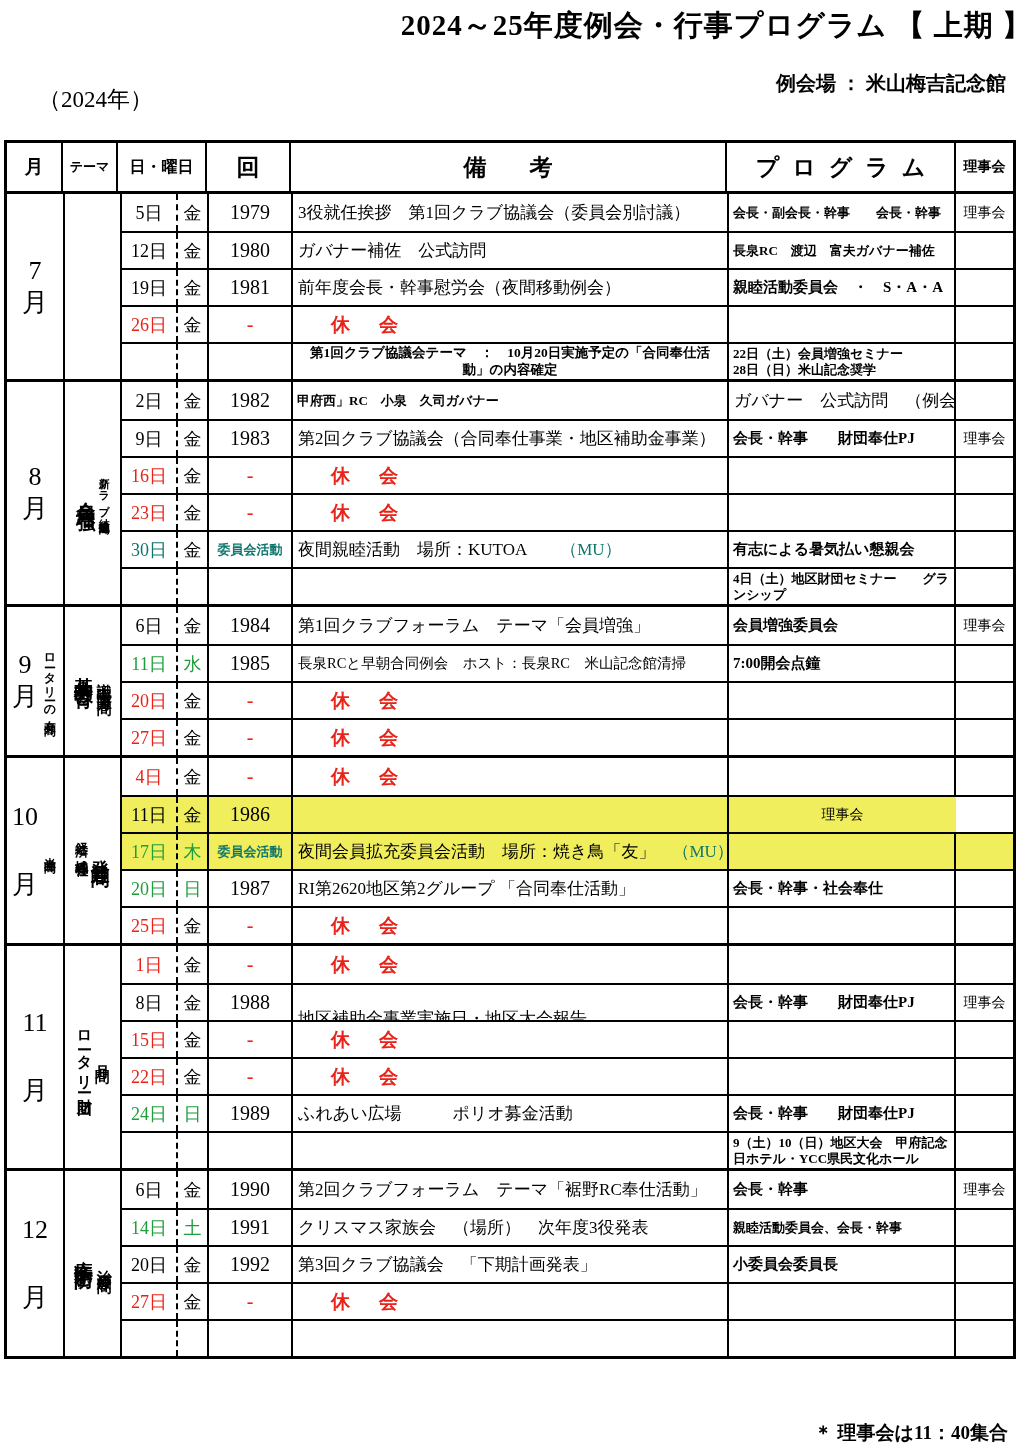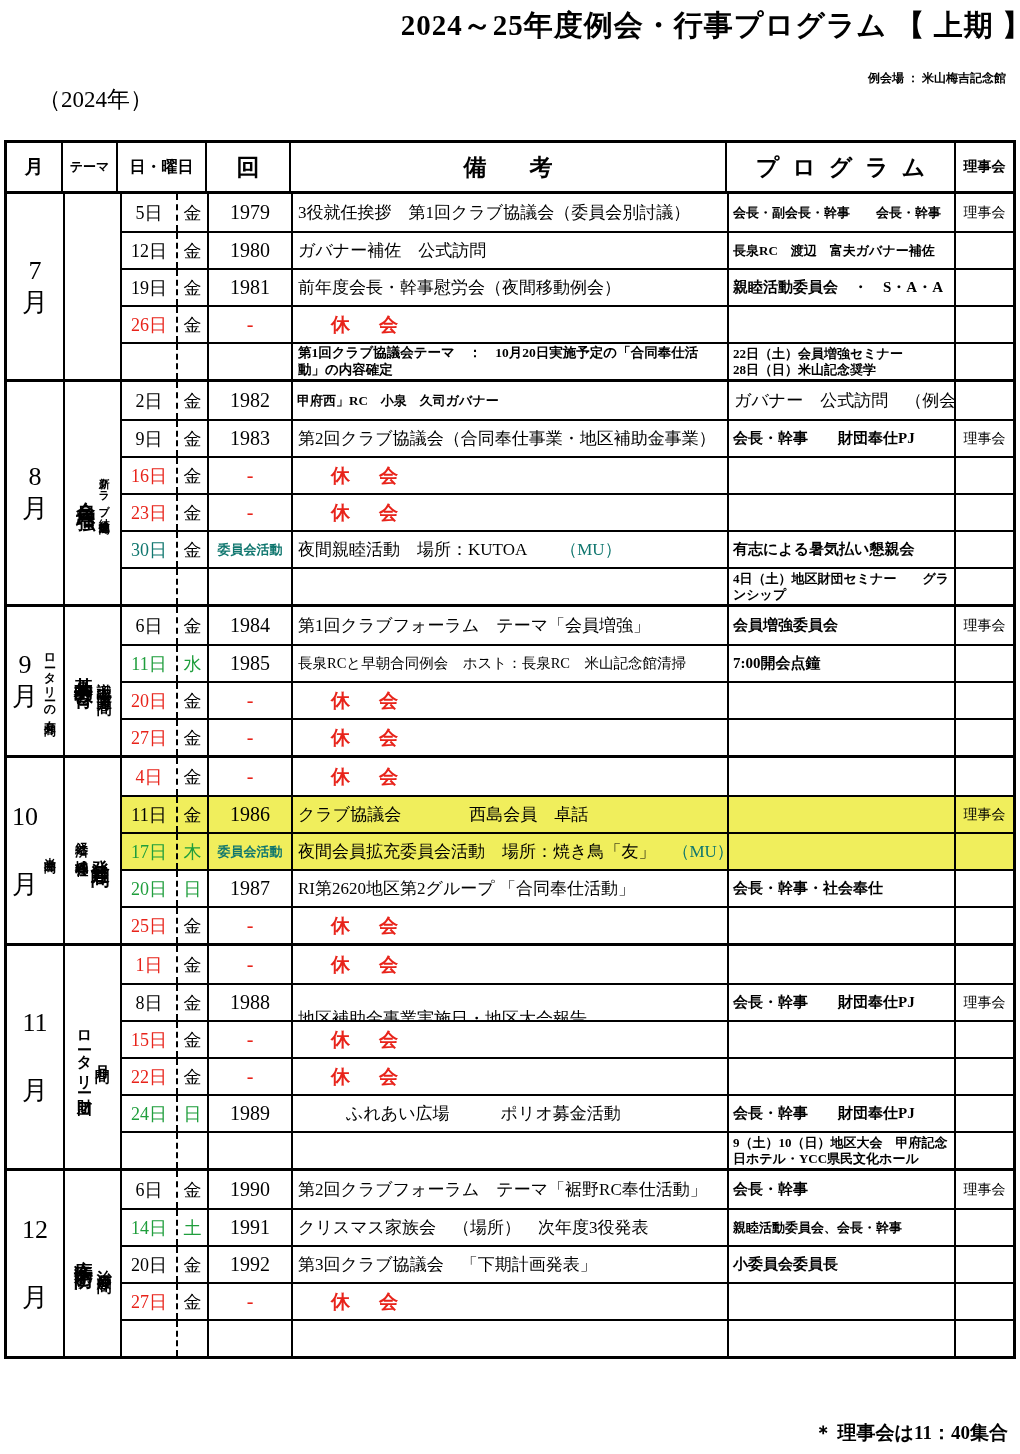--- a/index.html
+++ b/index.html
@@ -2,21 +2,21 @@
 <html><head>
 <meta charset="utf-8">
 <style>
   html,body{margin:0;padding:0;}
   body{
     width:1020px;height:1454px;position:relative;background:#fff;color:#000;
     font-family:"Liberation Serif","DejaVu Serif",serif;
   }
   .title{position:absolute;top:6px;left:12px;width:100%;text-align:right;
     font-size:29px;font-weight:bold;letter-spacing:1px;}
-  .venue{position:absolute;top:70px;right:14px;font-size:12px;font-weight:bold;margin-left:37px;}
+  .venue{position:absolute;top:70px;right:14px;font-size:20px;font-weight:bold;margin-left:37px;}
   .year{position:absolute;top:84px;left:38px;font-size:23px;}
   .footnote{position:absolute;top:1420px;right:12px;font-size:19px;font-weight:bold;}
 
   .tbl{position:absolute;top:140px;left:4px;width:1012px;border:3px solid #000;
     box-sizing:border-box;background:#fff;}
   .hdr{display:grid;grid-template-columns:56px 55px 89px 84px 436px 1fr 57px;
     height:48px;border-bottom:3px solid #000;}
   .hcell{border-right:2px solid #000;display:flex;align-items:center;justify-content:center;
     font-weight:bold;box-sizing:border-box;}
   .hcell:last-child{border-right:none;}
@@ -132,21 +132,21 @@
               <div style="display: inline;">休　会</div>
             </div>
             <div class="cell cr"></div>
             <div class="cell cb"></div>
           </div>
           <div class="rrow">
             <div class="cell cd"></div>
             <div class="cell cw"></div>
             <div class="cell cs"></div>
             <div class="cell cp pnote">
-              <div style="display: inline;">第1回クラブ協議会テーマ　：　10月20日実施予定の「合同奉仕活動」の内容確定</div>
+              <div style="display: inline; text-align: center;">第1回クラブ協議会テーマ　：　10月20日実施予定の「合同奉仕活動」の内容確定</div>
             </div>
             <div class="cell cr rnote">22日（土）会員増強セミナー
 28日（日）米山記念奨学</div>
             <div class="cell cb"></div>
           </div>
         </div>
       </div>
       <div class="section">
         <div class="mcell">
           <div class="mcol">
@@ -295,23 +295,20 @@
             <div class="cell cp kyu">
               <div style="display: inline;">休　会</div>
             </div>
             <div class="cell cr"></div>
             <div class="cell cb"></div>
           </div>
           <div class="rrow hl">
             <div class="cell cd">11日</div>
             <div class="cell cw">金</div>
             <div class="cell cs">1986</div>
-            <div class="cell cp">
-              <div style="display: inline;">クラブ協議会　　　　西島会員　卓話</div>
-            </div>
             <div class="cell cr"></div>
             <div class="cell cb">理事会</div>
           </div>
           <div class="rrow hl">
             <div class="cell cd green">17日</div>
             <div class="cell cw green">木</div>
             <div class="cell cs sblue blue">委員会活動</div>
             <div class="cell cp">
               <div style="display: inline;">夜間会員拡充委員会活動　場所：焼き鳥「友」　</div>
               <div class="blue" style="display: inline;">（MU）</div>
@@ -391,21 +388,21 @@
               <div style="display: inline;">休　会</div>
             </div>
             <div class="cell cr"></div>
             <div class="cell cb"></div>
           </div>
           <div class="rrow">
             <div class="cell cd green">24日</div>
             <div class="cell cw green">日</div>
             <div class="cell cs">1989</div>
             <div class="cell cp">
-              <div style="display: inline; margin-left: 48px;">ふれあい広場　　　ポリオ募金活動</div>
+              <div style="display: inline;">ふれあい広場　　　ポリオ募金活動</div>
             </div>
             <div class="cell cr">会長・幹事　　財団奉仕PJ</div>
             <div class="cell cb"></div>
           </div>
           <div class="rrow">
             <div class="cell cd"></div>
             <div class="cell cw"></div>
             <div class="cell cs"></div>
             <div class="cell cp"></div>
             <div class="cell cr rnote">9（土）10（日）地区大会　甲府記念日ホテル・YCC県民文化ホール</div>

